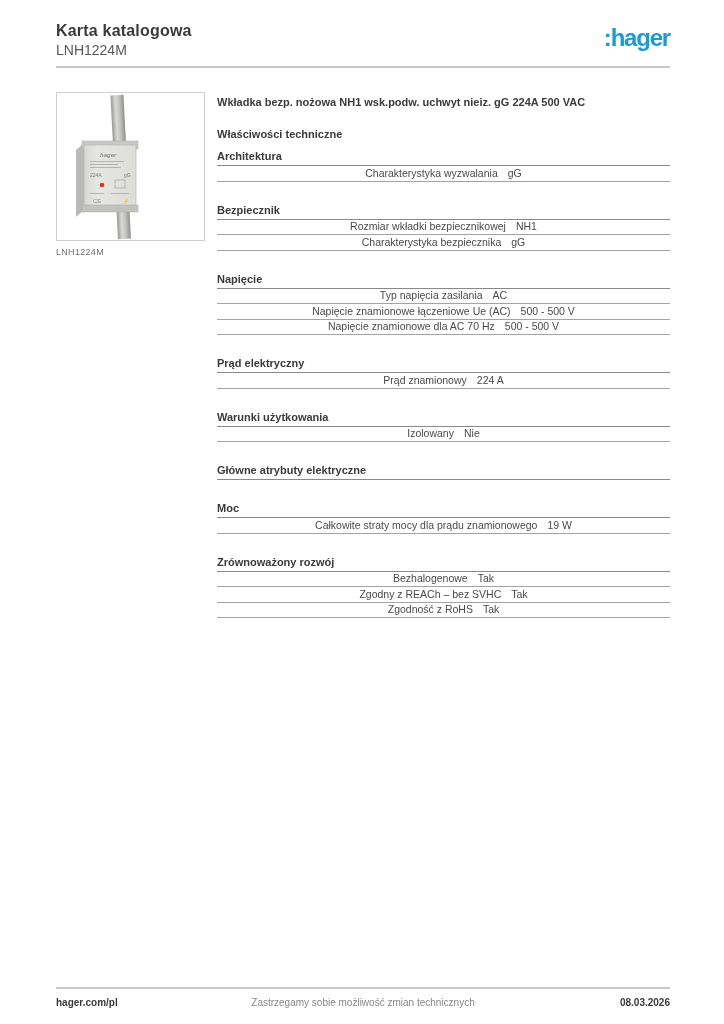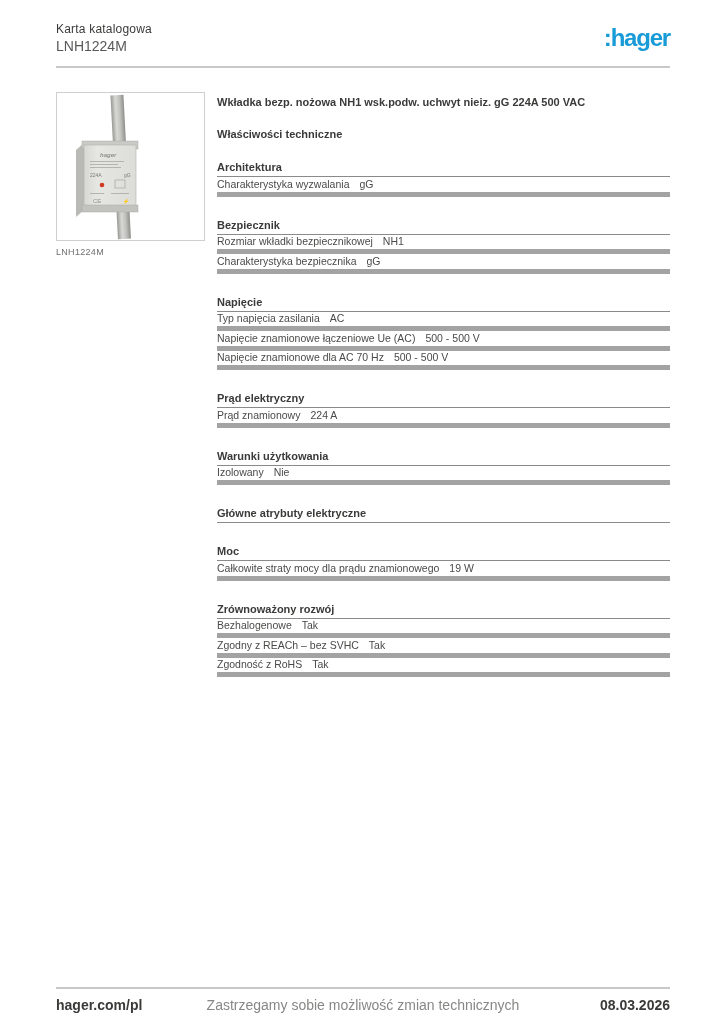--- a/index.html
+++ b/index.html
@@ -17,22 +17,22 @@
   }
 
   
   .header {
     position: absolute;
     left: 56px;
     right: 54px;
     top: 22px;
   }
   .page-title {
-    font-size: 12px;
-    font-weight: normal;
+    font-size: 16px;
+    font-weight: bold;
     color: #3a3a39;
     letter-spacing: 0.2px;
   }
   .page-subtitle {
     font-size: 14px;
     color: #585857;
     margin-top: 2px;
   }
   .brand-logo {
     position: absolute;
@@ -86,55 +86,55 @@
     padding-top: 4px;
     line-height: 13px;
   }
   .specs-title {
     font-size: 11px;
     font-weight: bold;
     color: #3a3a39;
     margin-top: 19px;
   }
   .spec-section { margin-top: 20px; }
-  .spec-section.first { margin-top: 19px; }
+  .spec-section.first { margin-top: 8px; }
   .spec-heading {
     font-size: 11px;
     font-weight: bold;
     color: #3a3a39;
     padding: 2px 0 3px 0;
     border-bottom: 1px solid #8a8a89;
   }
   .spec-row {
     display: flex;
-    justify-content: flex-start;
+    justify-content: center;
     align-items: baseline;
     font-size: 10.5px;
     color: #4a4a49;
     padding: 1.5px 0 2px 0;
-    border-bottom: 5px solid #a3a3a3;
+    border-bottom: 1px solid #a3a3a3;
     line-height: 11px;
   }
   .spec-label { text-align: left; }
   .spec-value { text-align: right; white-space: nowrap; padding-left: 10px; }
 
   
   .footer {
     position: absolute;
     left: 56px;
     right: 54px;
     top: 987px;
     border-top: 2px solid #c8c8c8;
     padding-top: 8px;
   }
   .footer-inner {
     position: relative;
     display: flex;
     justify-content: space-between;
-    font-size: 14px;
+    font-size: 10px;
   }
   .footer-site { font-weight: bold; color: #3a3a39; }
   .footer-disclaimer {
     position: absolute;
     left: 0; right: 0;
     text-align: center;
     color: #878786;
   }
   .footer-date { font-weight: bold; color: #3a3a39; }
 </style>

